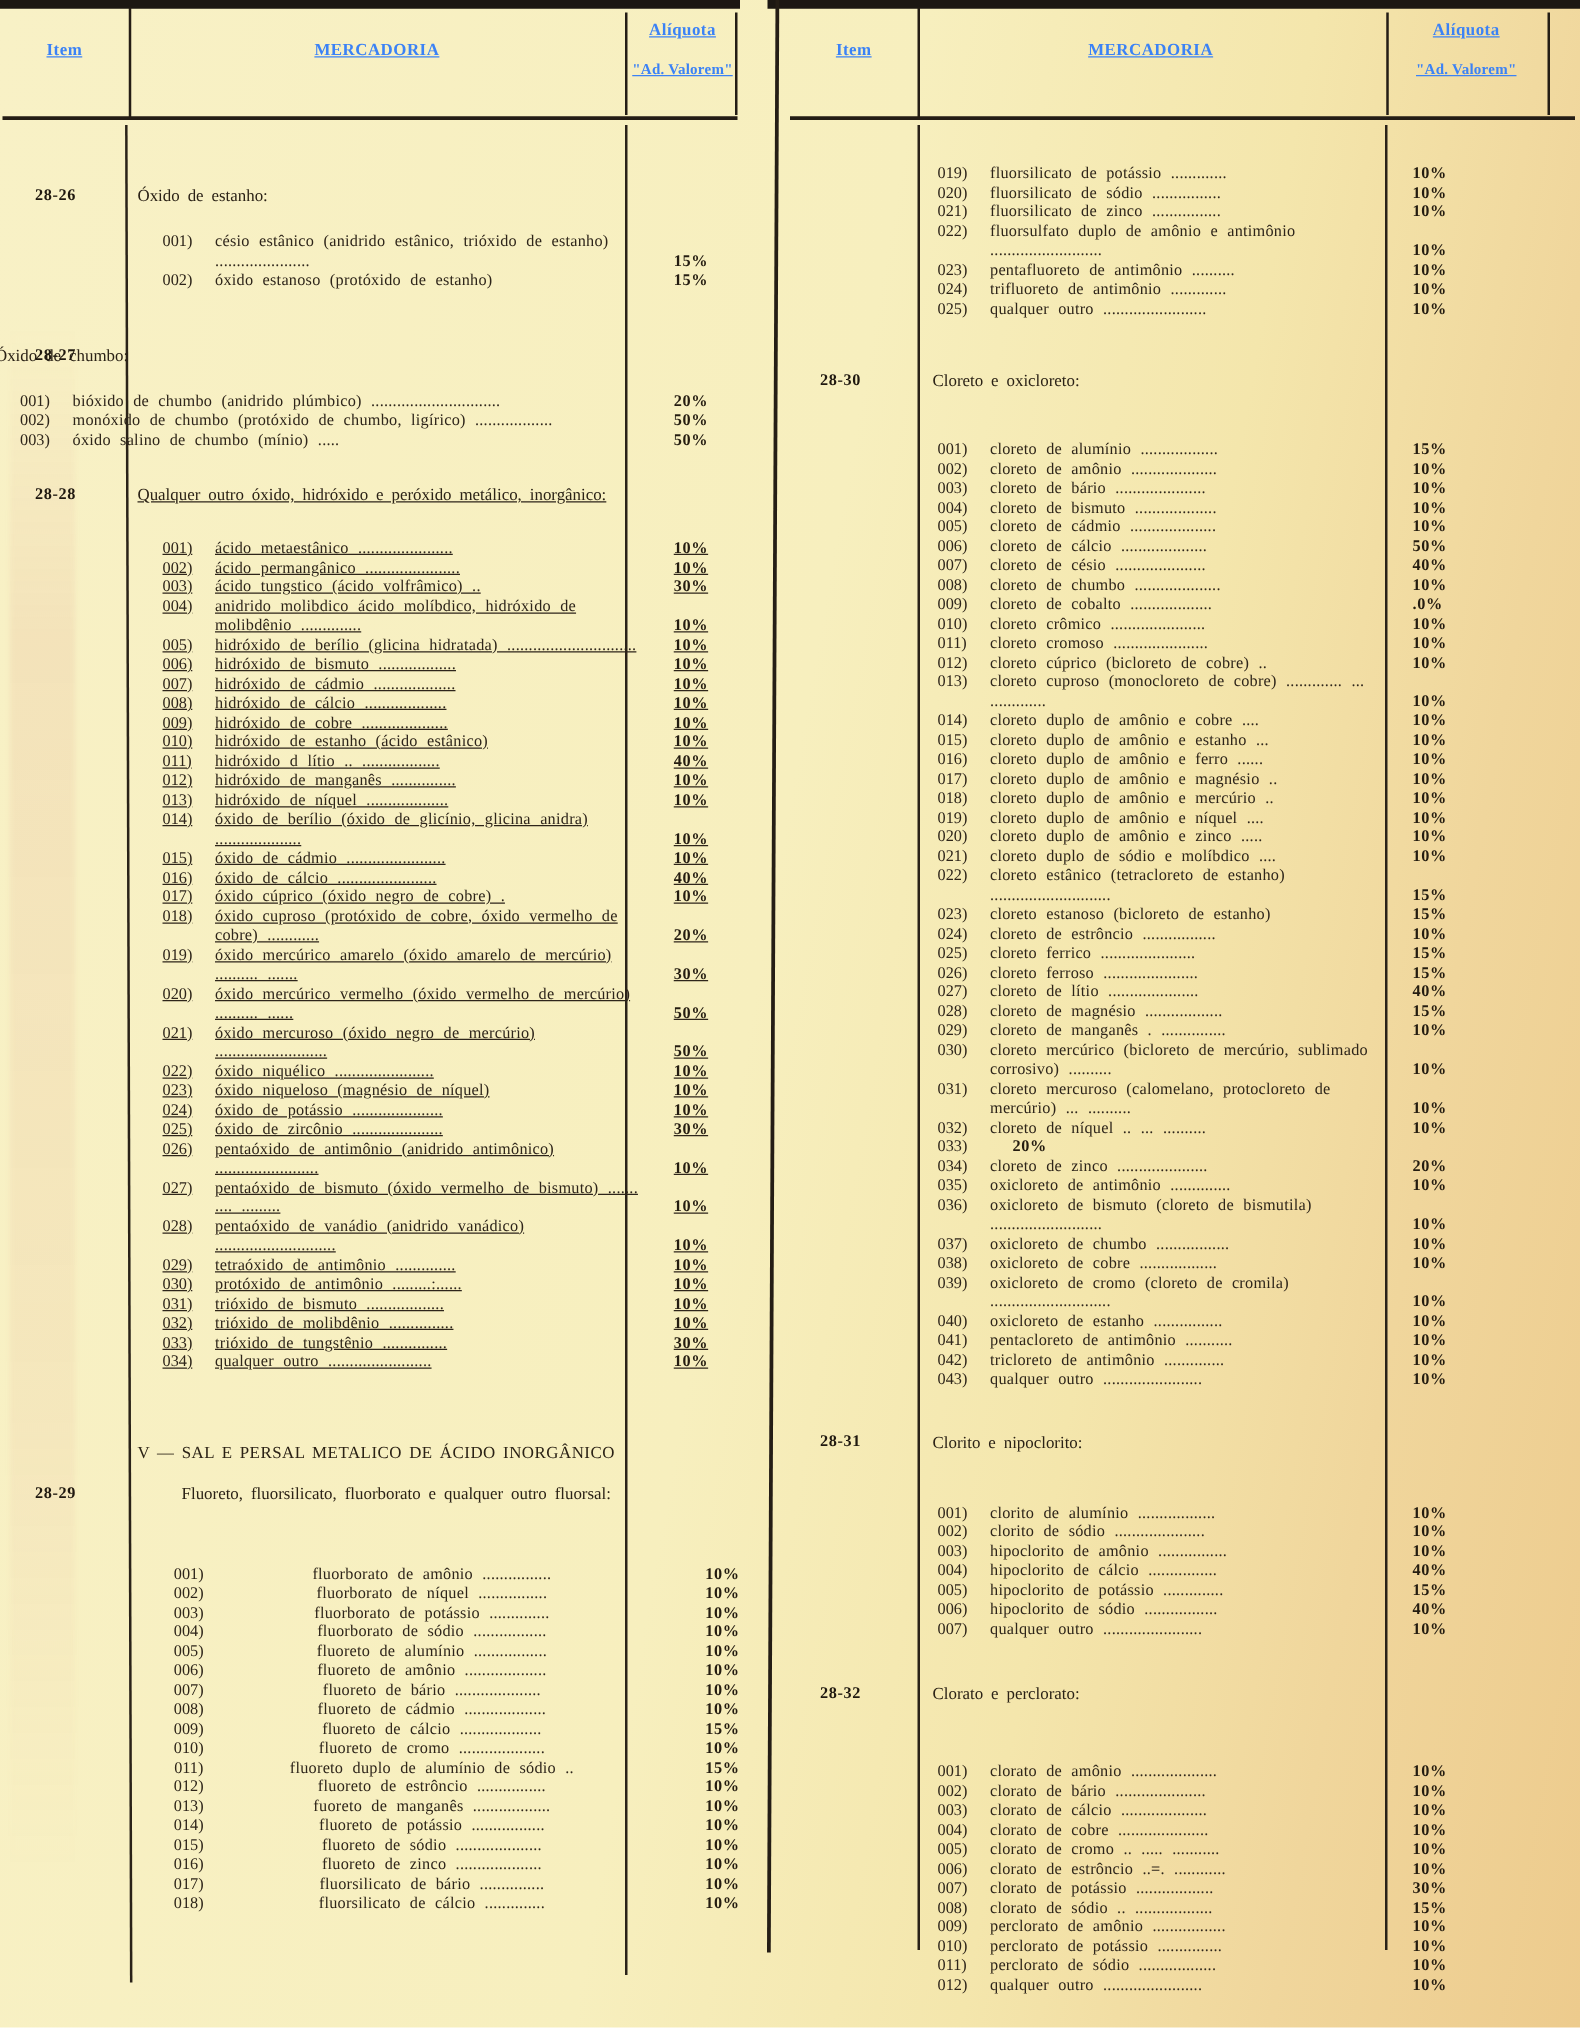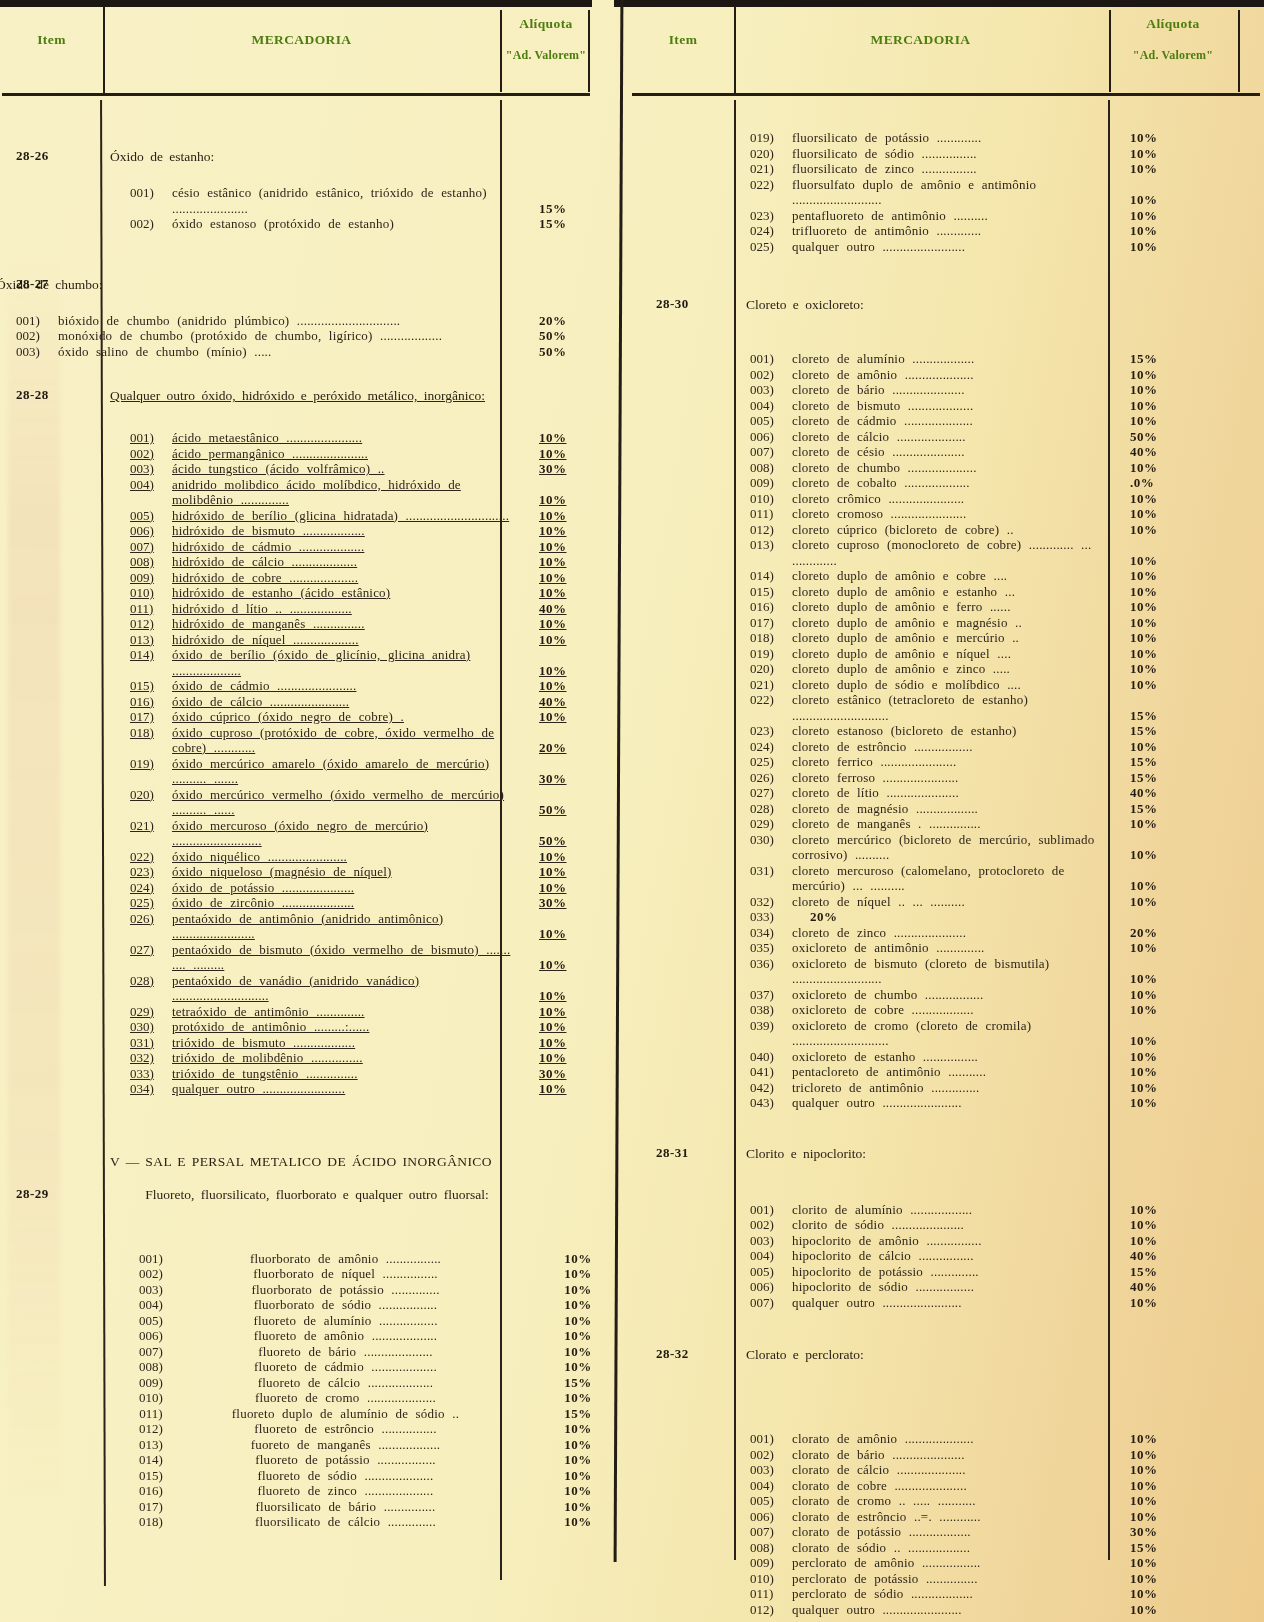--- a/index.html
+++ b/index.html
@@ -21,21 +21,21 @@
   .divider{position:absolute;top:0;left:617px;width:3px;height:1562px;background:#241d15;transform:skewX(-0.25deg);}
 
   .half{position:absolute;top:0;height:1622px;}
   .half.left{left:0;width:617px;}
   .half.right{left:622px;width:642px;}
 
   
   .colhead{position:relative;height:100px;}
   .colhead .vline{position:absolute;width:2px;background:#241d15;}
   .colhead .hline{position:absolute;height:3px;background:#241d15;}
-  .hcell{position:absolute;font-weight:bold;font-size:13.5px;letter-spacing:0.4px;color:#4d7c0f;text-align:center;}
+  .hcell{position:absolute;font-weight:bold;font-size:13.5px;letter-spacing:0.4px;color:#3b82f6;text-align:center;text-decoration:underline;}
   .half.left .h-item{left:0;width:103px;top:32px;}
   .half.left .h-merc{left:103px;width:397px;top:32px;}
   .half.left .h-aliq1{left:500px;width:92px;top:16px;}
   .half.left .h-aliq2{left:496px;width:100px;top:48px;font-size:12px;letter-spacing:0.2px;}
   .half.left .v-a{left:103px;top:6px;height:88px;}
   .half.left .v-b{left:500px;top:10px;height:82px;}
   .half.left .v-c{left:588px;top:10px;height:82px;}
   .half.left .hline{left:2px;top:93px;width:588px;}
   .half.right .h-item{left:10px;width:102px;top:32px;}
   .half.right .h-merc{left:112px;width:373px;top:32px;}
@@ -50,21 +50,21 @@
   .bodyrules .rule{position:absolute;width:2px;background:#2a2218;}
   .half.left .rule.r1{left:102px;top:100px;height:1486px;transform:skewX(0.15deg);}
   .half.left .rule.r2{left:500px;top:100px;height:1480px;}
   .half.right .rule.r1{left:112px;top:100px;height:1460px;}
   .half.right .rule.r2{left:486px;top:100px;height:1460px;}
 
   
   .column{position:relative;}
   .section{position:relative;padding-left:130px;}
   .half.right .section{padding-left:128px;}
-  .item-code{position:absolute;left:16px;top:0;font-weight:bold;font-size:13px;letter-spacing:0.5px;color:#1f180f;}
+  .item-code{position:absolute;left:28px;top:0;font-weight:bold;font-size:13px;letter-spacing:0.5px;color:#1f180f;}
   .half.right .item-code{left:34px;}
   .section-title{font-size:13.5px;line-height:17px;margin-left:-20px;margin-bottom:20px;
     padding-left:34px;text-indent:-34px;word-spacing:3px;max-width:380px;color:#2b2216;}
   .half.right .section-title{margin-left:-4px;}
   .group-heading{font-size:13.5px;line-height:17px;margin-left:110px;max-width:390px;
     padding-left:36px;text-indent:-36px;letter-spacing:0.4px;word-spacing:2px;color:#2b2216;}
   .item-list{}
   .row{display:flex;align-items:flex-end;font-size:13px;line-height:15.5px;}
   .num{width:42px;flex-shrink:0;align-self:flex-start;color:#2e251a;}
   .desc{flex:1;padding-right:8px;word-spacing:4px;letter-spacing:0.2px;color:#2e251a;}
@@ -79,21 +79,21 @@
   [data-column="0"] > .section:nth-child(3) .section-title{margin-bottom:26px;}
   [data-column="0"] > .group-heading{margin-top:56px;}
   [data-column="0"] > .section:nth-child(5){margin-top:16px;text-align:center;}
   [data-column="0"] > .section:nth-child(5) .section-title{margin-bottom:48px;}
   [data-column="1"] > .section:nth-child(1){margin-top:30px;}
   [data-column="1"] > .section:nth-child(2){margin-top:42px;}
   [data-column="1"] > .section:nth-child(2) .section-title{margin-bottom:38px;}
   [data-column="1"] > .section:nth-child(3){margin-top:34px;}
   [data-column="1"] > .section:nth-child(3) .section-title{margin-bottom:40px;}
   [data-column="1"] > .section:nth-child(4){margin-top:36px;}
-  [data-column="1"] > .section:nth-child(4) .section-title{margin-bottom:68px;}
+  [data-column="1"] > .section:nth-child(4) .section-title{margin-bottom:46px;}
 </style>
 </head>
 <body>
 
 <div class="page">
   <div class="streak"></div>
   <div class="topbar lft"></div>
   <div class="topbar rgt"></div>
   <div class="divider"></div>
 

